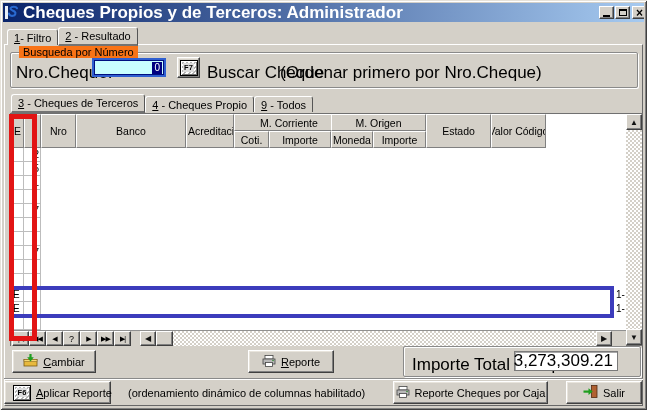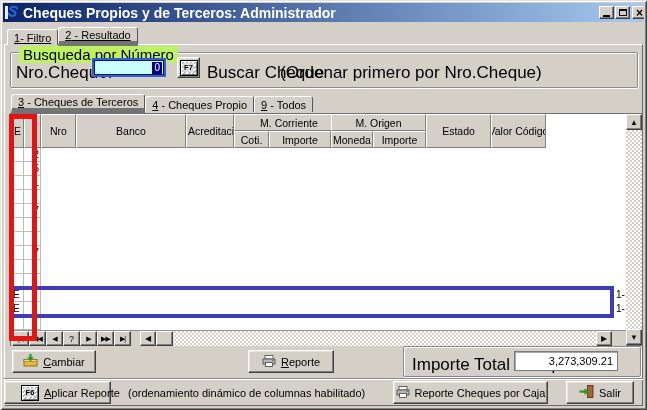--- a/index.html
+++ b/index.html
@@ -2,40 +2,40 @@
 <html><head>
 <meta charset="utf-8">
 <style>
   html,body{margin:0;padding:0;width:647px;height:410px;overflow:hidden;
     font-family:"Liberation Sans",sans-serif;background:#c0c0c0;}
   *{box-sizing:border-box;}
   .window{position:absolute;left:0;top:0;width:647px;height:410px;background:#d4d0c8;
     box-shadow:inset 1px 1px 0 #e6e2da,inset -1px -1px 0 #404040,inset 2px 2px 0 #fff,inset -2px -2px 0 #808080;}
   .titlebar{position:absolute;left:3px;top:3px;width:641px;height:19px;overflow:hidden;
     background:linear-gradient(90deg,#0a246a,#a6caf0);display:flex;align-items:center;}
-  .title{color:#fff;font-weight:bold;font-size:14px;margin-left:3px;white-space:nowrap;}
+  .title{color:#fff;font-weight:bold;font-size:17px;margin-left:3px;white-space:nowrap;}
   .appicon{width:15px;height:15px;margin-left:2px;flex:0 0 auto;}
   .winbtn{position:absolute;top:3px;width:15px;height:13px;background:#d4d0c8;
     border:1px solid;border-color:#fff #404040 #404040 #fff;box-shadow:inset -1px -1px 0 #808080;
     display:flex;align-items:center;justify-content:center;}
   .glyph-min{width:7px;height:2px;background:#000;margin-top:7px;}
   .glyph-max{width:8px;height:7px;border:1px solid #000;border-top-width:2px;}
   .glyph-close{font-size:12px;font-weight:bold;line-height:10px;color:#000;}
   .tabstrip{position:absolute;display:flex;align-items:flex-end;height:19px;z-index:6;}
   .tab{height:16px;padding:0 6px;display:flex;align-items:center;font-size:11px;background:#d4d0c8;
     border-top:1px solid #fff;border-left:1px solid #fff;border-right:1px solid #565656;
     border-radius:3px 3px 0 0;white-space:nowrap;}
-  .tab.active{height:19px;margin-bottom:-1px;border-bottom:5px solid #737373;position:relative;z-index:7;text-align:right;}
+  .tab.active{height:19px;margin-bottom:-1px;border-bottom:2px solid #737373;position:relative;z-index:7;text-align:right;}
   .accel{display:inline-block;}
   .accel::first-letter{text-decoration:underline;}
   .page{position:absolute;left:4px;top:44px;width:639px;height:362px;background:#d4d0c8;
     border:1px solid;border-color:#fff #686868 #686868 #fff;}
   .groupbox{position:absolute;border:1px solid #8a8a8a;border-radius:2px;
     box-shadow:1px 1px 0 #fff,inset 1px 1px 0 #fff;}
-  .legend{position:absolute;top:-7px;left:8px;background:#bef264;padding:0 4px;font-size:15px;white-space:nowrap;}
+  .legend{position:absolute;top:-7px;left:8px;background:#f97316;padding:0 4px;font-size:11px;white-space:nowrap;}
   .lbl{position:absolute;font-size:17px;white-space:nowrap;color:#000;}
   .field-cyan{position:absolute;background:#c9ffff;border:2px solid #2f5fd0;
     box-shadow:inset 0 0 0 1px #001080;display:flex;align-items:center;justify-content:flex-end;padding-right:2px;}
   .sel0{background:#000080;color:#fff;font-size:10px;padding:0 2px;line-height:12px;}
   .btn{position:absolute;background:#d4d0c8;border:1px solid;border-color:#fff #404040 #404040 #fff;
     box-shadow:inset -1px -1px 0 #808080,inset 1px 1px 0 #e8e4dc;
     display:flex;align-items:center;justify-content:center;font-size:11px;gap:5px;white-space:nowrap;cursor:default;}
   .keycap{width:18px;height:16px;border:1px solid #000;flex:0 0 auto;
     background:repeating-linear-gradient(135deg,#ffffff 0 1.5px,#b4b4b4 1.5px 3px);
     box-shadow:inset 1px 1px 0 #fff,inset -1px -1px 0 #707070;
@@ -59,21 +59,21 @@
     box-shadow:inset -1px -1px 0 #808080;font-size:7px;display:flex;align-items:center;justify-content:center;flex:0 0 auto;letter-spacing:-1px;}
   .stipple{background-color:#fff;background-image:
     linear-gradient(45deg,#d4d0c8 25%,transparent 25%,transparent 75%,#d4d0c8 75%),
     linear-gradient(45deg,#d4d0c8 25%,transparent 25%,transparent 75%,#d4d0c8 75%);
     background-position:0 0,2px 2px;background-size:4px 4px;}
   .sarrow{position:absolute;background:#d4d0c8;border:1px solid;border-color:#fff #404040 #404040 #fff;
     box-shadow:inset -1px -1px 0 #808080;font-size:8px;display:flex;align-items:center;justify-content:center;color:#101010;}
   .vscroll{position:absolute;right:0;top:0;width:16px;height:231px;}
   .anno{position:absolute;pointer-events:none;}
   .field-white{position:absolute;background:#fff;border:1px solid #7a7a7a;box-shadow:inset 1px 1px 0 #a8a8a8;
-    font-size:11px;display:flex;align-items:center;justify-content:flex-end;padding-right:4px;}
+    font-size:17px;display:flex;align-items:center;justify-content:flex-end;padding-right:4px;}
   .sep{position:absolute;left:4px;top:378px;width:639px;height:2px;border-top:1px solid #8a8a8a;border-bottom:1px solid #fff;}
   .note{position:absolute;font-size:11px;white-space:nowrap;}
   svg{flex:0 0 auto;}
 </style>
 </head>
 <body>
 
 <div class="window">
 
   <div class="titlebar">
@@ -88,21 +88,21 @@
         <i class="glyph-min"></i>
       </span>
     <span class="winbtn" style="left:612px;">
         <i class="glyph-max"></i>
       </span>
     <span class="winbtn" style="left:629px;">
         <span class="glyph-close">×</span>
       </span>
   </div>
 
-  <div class="tabstrip" style="left:7px;top:26px;text-decoration:underline;">
+  <div class="tabstrip" style="left:7px;top:26px;">
     <div class="tab">
         <span class="accel">1- Filtro</span>
       </div>
     <div class="tab active">
         <span class="accel">2 - Resultado</span>
       </div>
   </div>
 
   <div class="page"></div>
 
@@ -264,41 +264,41 @@
     </span>
     <span class="accel">Reporte</span>
   </div>
 
   <div class="groupbox" style="left:403px;top:346px;width:238px;height:31px;"></div>
   <span class="lbl" style="left:412px;top:355px;">Importe Total Cheques:</span>
   <div class="field-white" style="left:514px;top:351px;width:104px;height:20px;">3,273,309.21</div>
 
   <div class="sep"></div>
 
-  <div class="btn" style="left:4px;top:381px;width:107px;height:23px;justify-content:flex-start;padding-left:16px;">
+  <div class="btn" style="left:4px;top:381px;width:107px;height:23px;justify-content:flex-start;padding-left:8px;">
     <span class="keycap">
         <span>F6</span>
       </span>
     <span class="accel">Aplicar Reporte</span>
   </div>
   <span class="note" style="left:128px;top:387px;">(ordenamiento dinámico de columnas habilitado)</span>
 
   <div class="btn" style="left:393px;top:381px;width:155px;height:23px;">
     <span>
       <svg width="14" height="12" viewBox="0 0 14 12">
         <rect x="3" y="0.5" width="8" height="3.5" fill="#fff" stroke="#444" stroke-width="0.8"></rect>
         <rect x="1" y="4" width="12" height="5" fill="#b9b9b9" stroke="#444" stroke-width="0.8"></rect>
         <rect x="3.5" y="7.5" width="7" height="4" fill="#fff" stroke="#444" stroke-width="0.8"></rect>
         <circle cx="11" cy="5.5" r="0.8" fill="#2d8a2d"></circle>
       </svg>
     </span>
     <span>Reporte Cheques por Caja</span>
   </div>
 
-  <div class="btn" style="left:566px;top:381px;width:68px;height:23px;">
+  <div class="btn" style="left:566px;top:381px;width:76px;height:23px;">
     <span>
       <svg width="15" height="13" viewBox="0 0 15 13">
         <rect x="8.5" y="0.5" width="5.5" height="12" fill="#b06030" stroke="#502810" stroke-width="0.8"></rect>
         <rect x="0.5" y="5.5" width="6" height="2.2" fill="#1f9e1f"></rect>
         <path d="M5.5 3.2 L9.8 6.6 L5.5 10 Z" fill="#1f9e1f"></path>
       </svg>
     </span>
     <span>Salir</span>
   </div>
 

